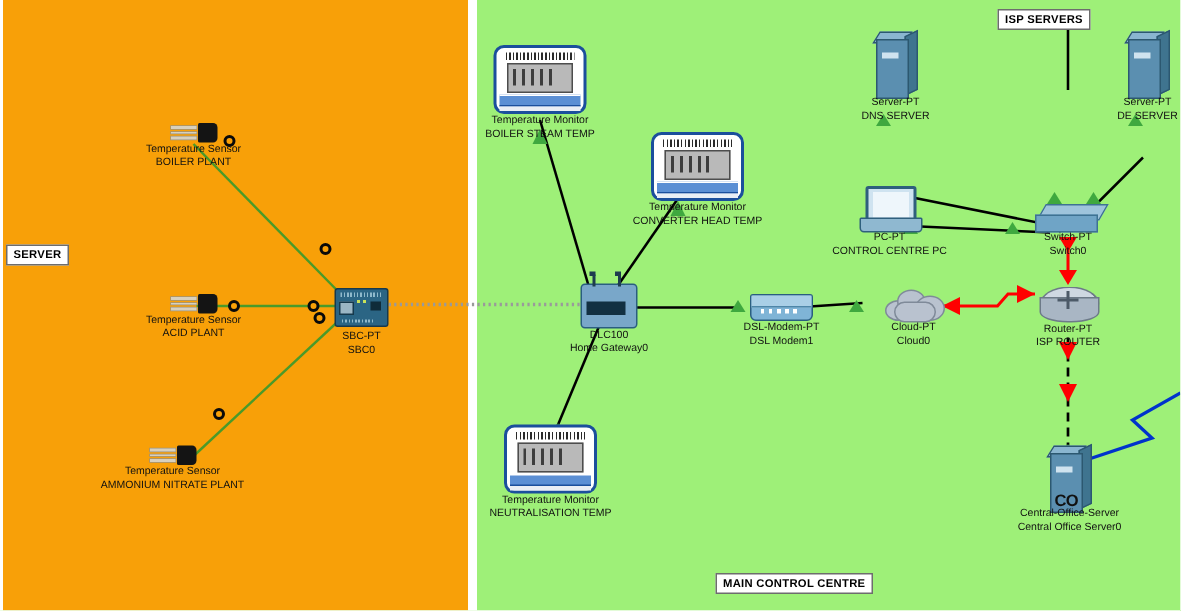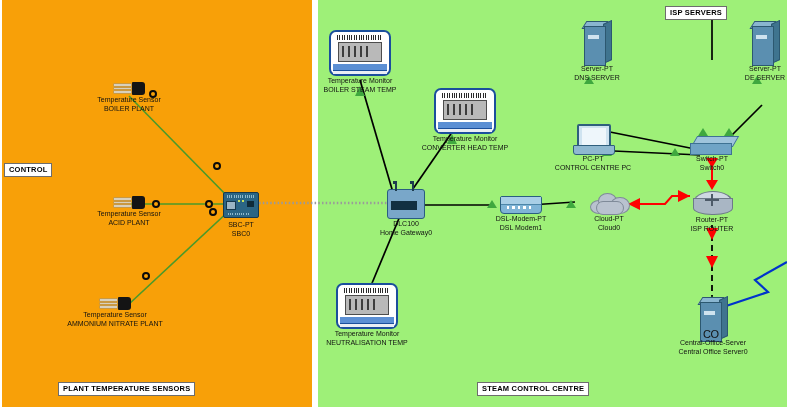--- a/index.html
+++ b/index.html
@@ -94,21 +94,21 @@
               border:1px solid #2f5f7d;border-radius:1px 1px 3px 3px;}
 
   .server{position:relative;width:26px;height:42px;}
   .server .face{position:absolute;left:0;top:4px;width:20px;height:38px;background:#5b8fb0;
                border:1px solid #2c5870;}
   .server .side{position:absolute;left:19px;top:0;width:7px;height:38px;background:#3f748f;
                border:1px solid #2c5870;transform:skewY(-25deg);}
   .server .top{position:absolute;left:0;top:-1px;width:20px;height:6px;background:#8ab6d0;
                border:1px solid #2c5870;transform:skewX(-32deg);}
   .server .led{position:absolute;left:3px;top:8px;width:11px;height:4px;background:#cfe3ef;}
-  .co-label{position:absolute;left:2px;bottom:1px;font-size:11px;font-weight:normal;color:#111;letter-spacing:-.5px;}
+  .co-label{position:absolute;left:2px;bottom:1px;font-size:11px;font-weight:bold;color:#111;letter-spacing:-.5px;}
 
   
   #wires{position:absolute;left:0;top:0;width:787px;height:407px;z-index:10;}
 
   
   .dot{position:absolute;width:8px;height:8px;border-radius:50%;
        background:#f8a008;border:2.2px solid #0a0a0a;box-sizing:border-box;z-index:25;}
 
   
   .tri{position:absolute;width:0;height:0;border-left:5px solid transparent;
@@ -185,24 +185,23 @@
   <div class="tri" style="left:584px;top:76px;"></div>
   <div class="tri" style="left:752px;top:76px;"></div>
 
   <div class="dot" style="left:149px;top:90px;"></div>
   <div class="dot" style="left:213px;top:162px;"></div>
   <div class="dot" style="left:152px;top:200px;"></div>
   <div class="dot" style="left:205px;top:200px;"></div>
   <div class="dot" style="left:209px;top:208px;"></div>
   <div class="dot" style="left:142px;top:272px;"></div>
 
-  <div class="plate" id="plate-factory" style="left:4px;top:163px;">CONTROL</div>
-  <div class="plate" id="plate-plant" style="left:58px;top:382px;">PLANT TEMPERATURE SENSORS</div>
+  <div class="plate" id="plate-factory" style="left:4px;top:163px;">SERVER</div>
   <div class="plate" id="plate-isp" style="left:665px;top:6px;">ISP SERVERS</div>
-  <div class="plate" id="plate-mcc" style="left:477px;top:382px;">STEAM CONTROL CENTRE</div>
+  <div class="plate" id="plate-mcc" style="left:477px;top:382px;">MAIN CONTROL CENTRE</div>
 
   <div class="node" style="left:113px;top:82px;">
     <div class="sensor">
       <div class="lead" style="top:2px;"></div>
         <div class="lead" style="top:5.5px;"></div>
         <div class="lead" style="top:9px;"></div>
       <div class="body"></div>
     </div>
     <div class="caption">
       <span class="l1">Temperature Sensor</span>

